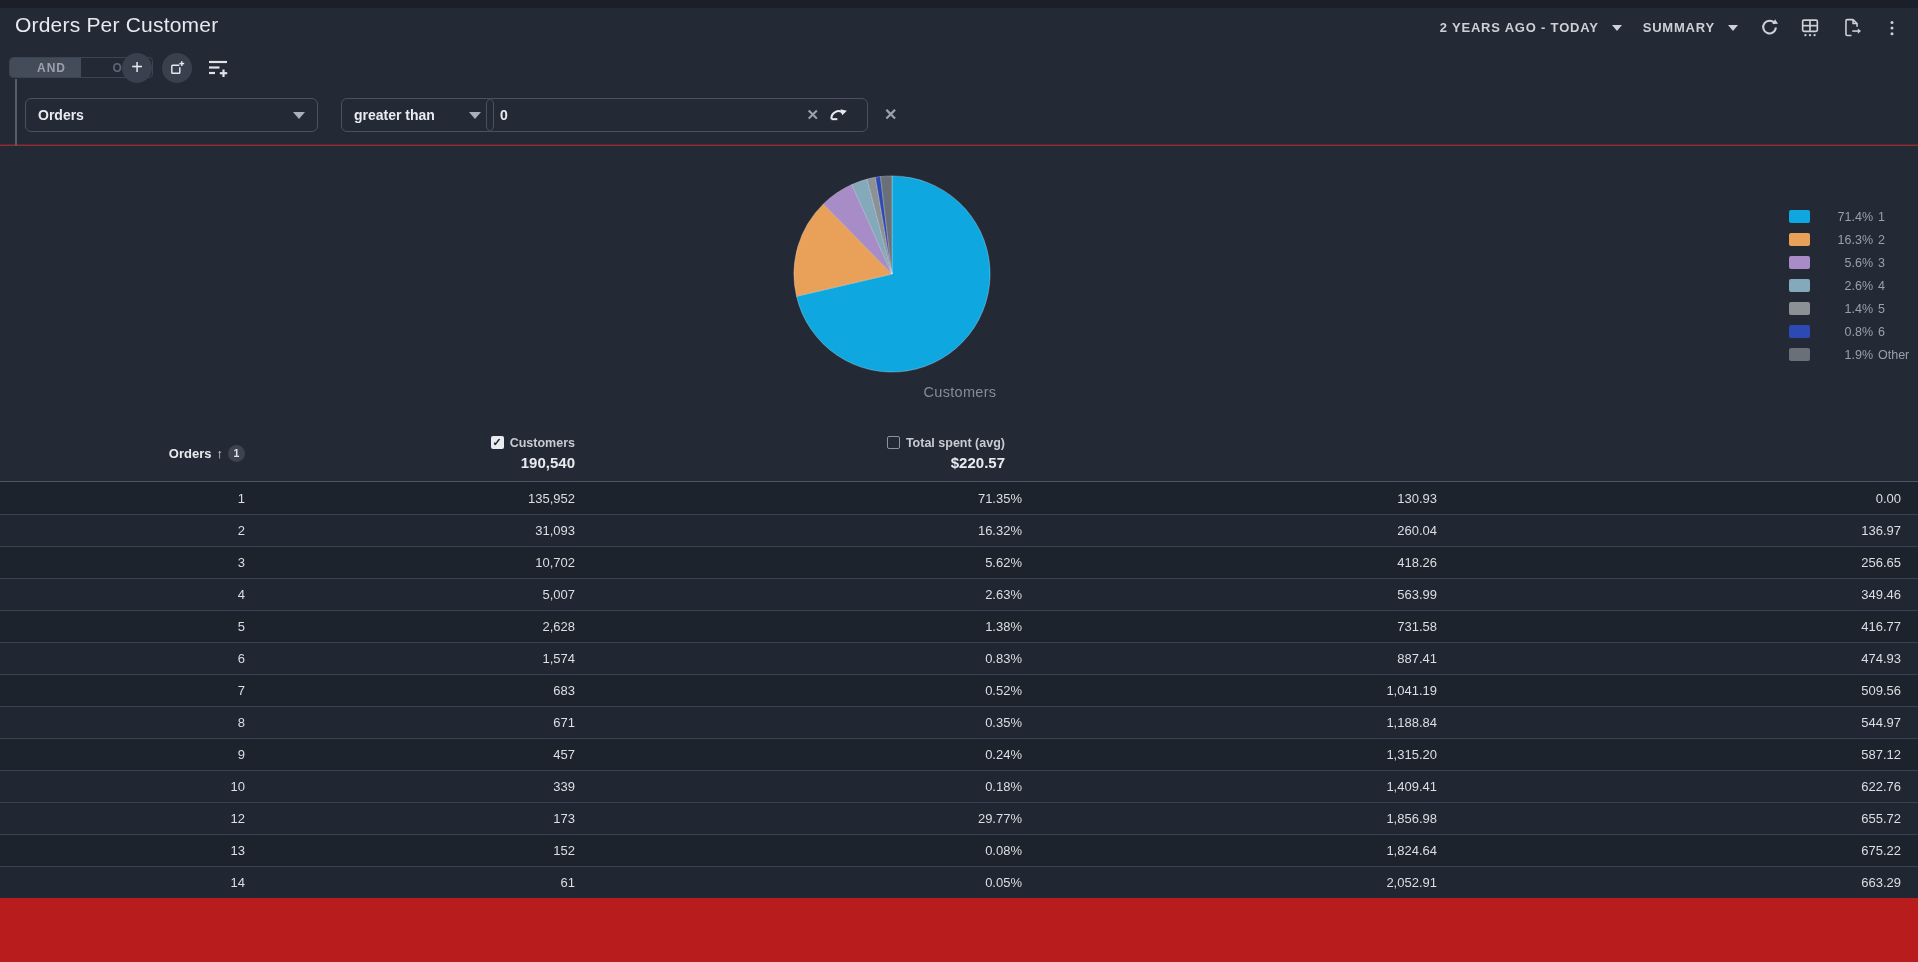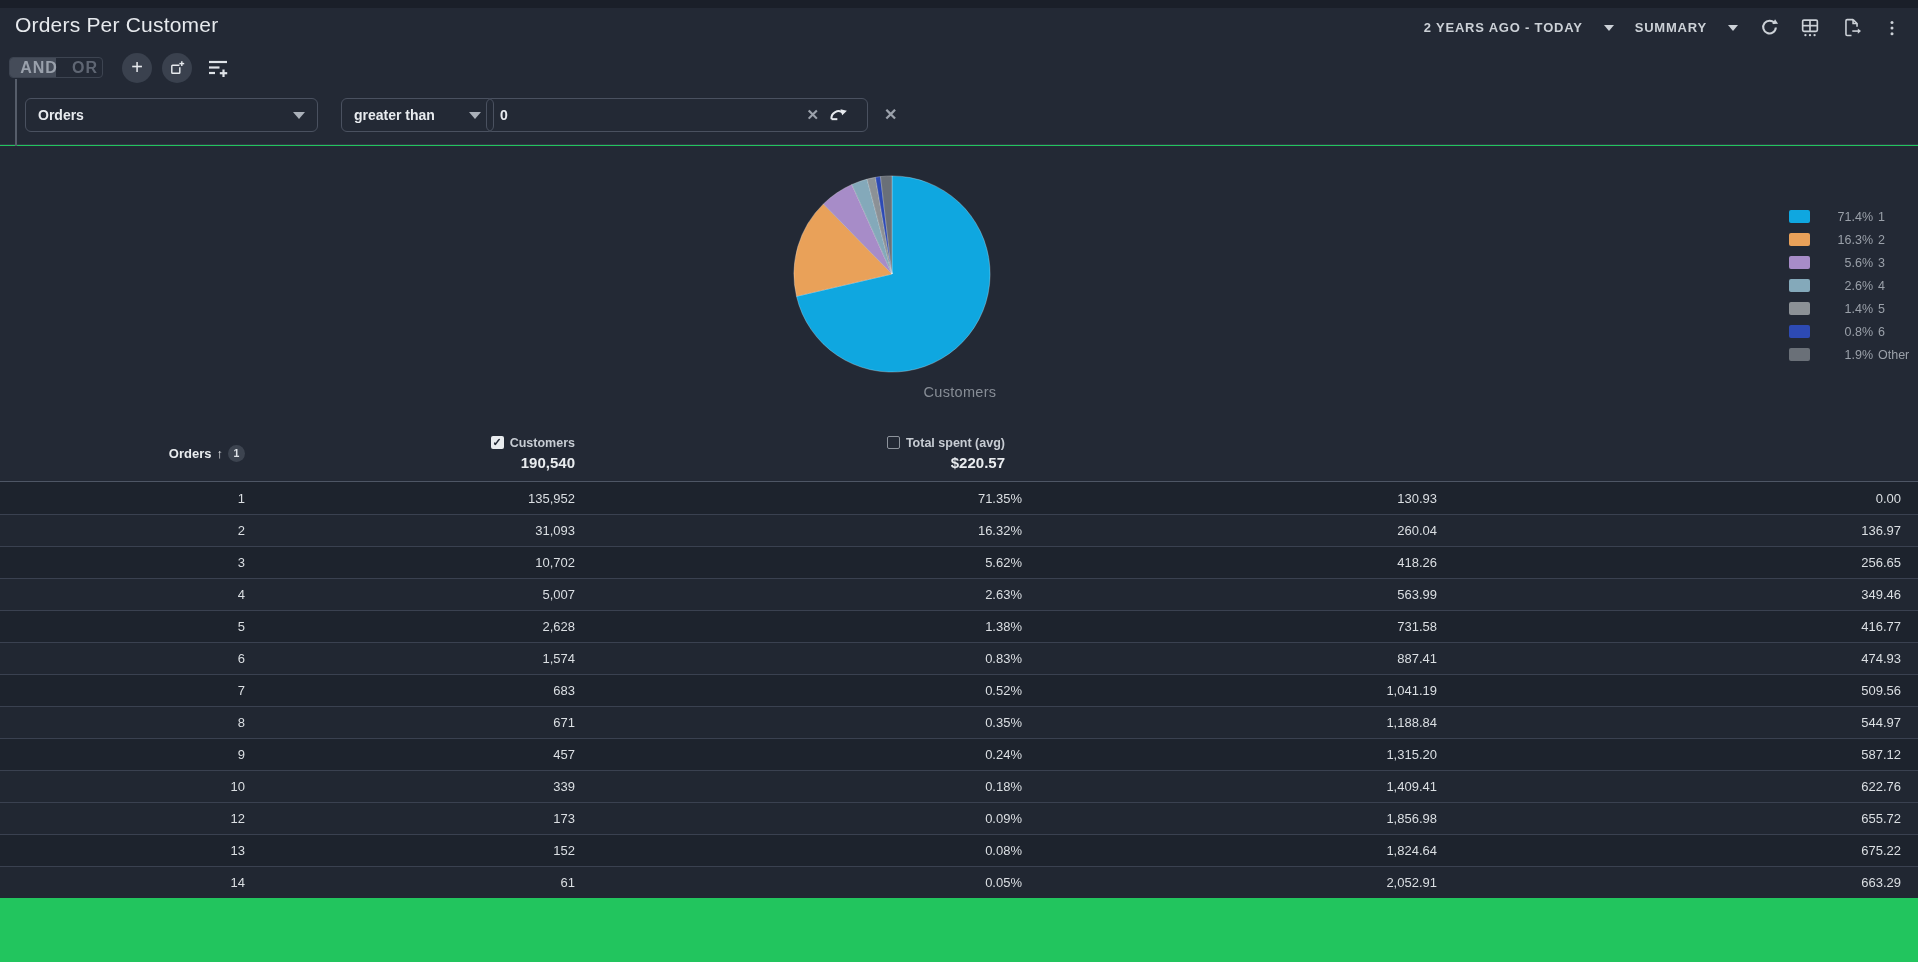--- a/index.html
+++ b/index.html
@@ -1,43 +1,43 @@
 <!DOCTYPE html>
 <html><head>
 <meta charset="utf-8">
 <style>
   * { margin:0; padding:0; box-sizing:border-box; }
   html,body { background:#171c26; }
   .app {
     position:relative; width:1918px; height:962px; overflow:hidden;
-    background:#22c55e; font-family:"Liberation Sans", sans-serif;
+    background:#b91c1c; font-family:"Liberation Sans", sans-serif;
     color:#d9dde1;
   }
   
   .top-strip { position:absolute; left:0; top:0; width:100%; height:8px; background:#1a1f29; }
 
   
   .header { position:absolute; left:0; top:8px; width:100%; height:39px; background:#232935;
             display:flex; align-items:center; }
   .title { position:absolute; left:15px; top:5px; font-size:21px; font-weight:400; color:#e6e9ed; letter-spacing:.2px; }
   .header-right { position:absolute; right:16px; top:0; height:39px; display:flex; align-items:center; gap:21px; }
-  .hbtn { display:flex; align-items:center; gap:21px; font-size:13px; font-weight:700;
+  .hbtn { display:flex; align-items:center; gap:13px; font-size:13px; font-weight:700;
           letter-spacing:.8px; color:#ccd1d7; cursor:pointer; white-space:nowrap;text-align:right; }
   .caret-down { width:0; height:0; border-left:5px solid transparent; border-right:5px solid transparent;
                 border-top:6px solid #ccd1d7; display:inline-block; }
   .hicon { width:20px; height:20px; display:flex; align-items:center; justify-content:center; cursor:pointer; }
   .hicon svg { display:block; }
 
   
   .filter-section { position:absolute; left:0; top:47px; width:100%; height:98px;
                     background:#232935; border-bottom:1px solid #313846; }
   .andor { position:absolute; left:9px; top:10px; height:21px; display:flex;
            border:1px solid #3d4451; border-radius:4px; overflow:hidden; }
-  .andor .seg { width:46px; display:flex; align-items:center; justify-content:center;
-                font-size:16px; font-weight:700; letter-spacing:1px; cursor:pointer;padding-left:12px; }
+  .andor .seg { width:71px; display:flex; align-items:center; justify-content:center;
+                font-size:12px; font-weight:700; letter-spacing:1px; cursor:pointer;padding-left:12px; }
   .andor .seg.sel { background:#454c59; color:#9aa1ac; }
   .andor .seg.unsel { background:transparent; color:#5f6673; }
   .round-btn { position:absolute; width:30px; height:30px; border-radius:50%; background:#3a414e;
                display:flex; align-items:center; justify-content:center; cursor:pointer; color:#e7eaee; }
   .rb-plus { left:122px; top:6px; font-size:20px; font-weight:400; padding-bottom:2px; }
   .rb-group { left:162px; top:6px; }
   .filter-add { position:absolute; left:206px; top:9px; width:24px; height:24px; cursor:pointer; }
 
   .connector-v { position:absolute; left:15px; top:32px; width:2px; height:83px; background:#565d6a; }
   .connector-h { position:absolute; left:15px; top:113px; width:11px; height:2px; background:#565d6a; }
@@ -348,21 +348,21 @@
         <div class="tgrid trow even">
           <div class="td">10</div>
           <div class="td">339</div>
           <div class="td">0.18%</div>
           <div class="td">1,409.41</div>
           <div class="td">622.76</div>
         </div>
         <div class="tgrid trow even">
           <div class="td">12</div>
           <div class="td">173</div>
-          <div class="td">0.09%</div>
+          <div class="td">29.77%</div>
           <div class="td">1,856.98</div>
           <div class="td">655.72</div>
         </div>
         <div class="tgrid trow odd">
           <div class="td">13</div>
           <div class="td">152</div>
           <div class="td">0.08%</div>
           <div class="td">1,824.64</div>
           <div class="td">675.22</div>
         </div>

